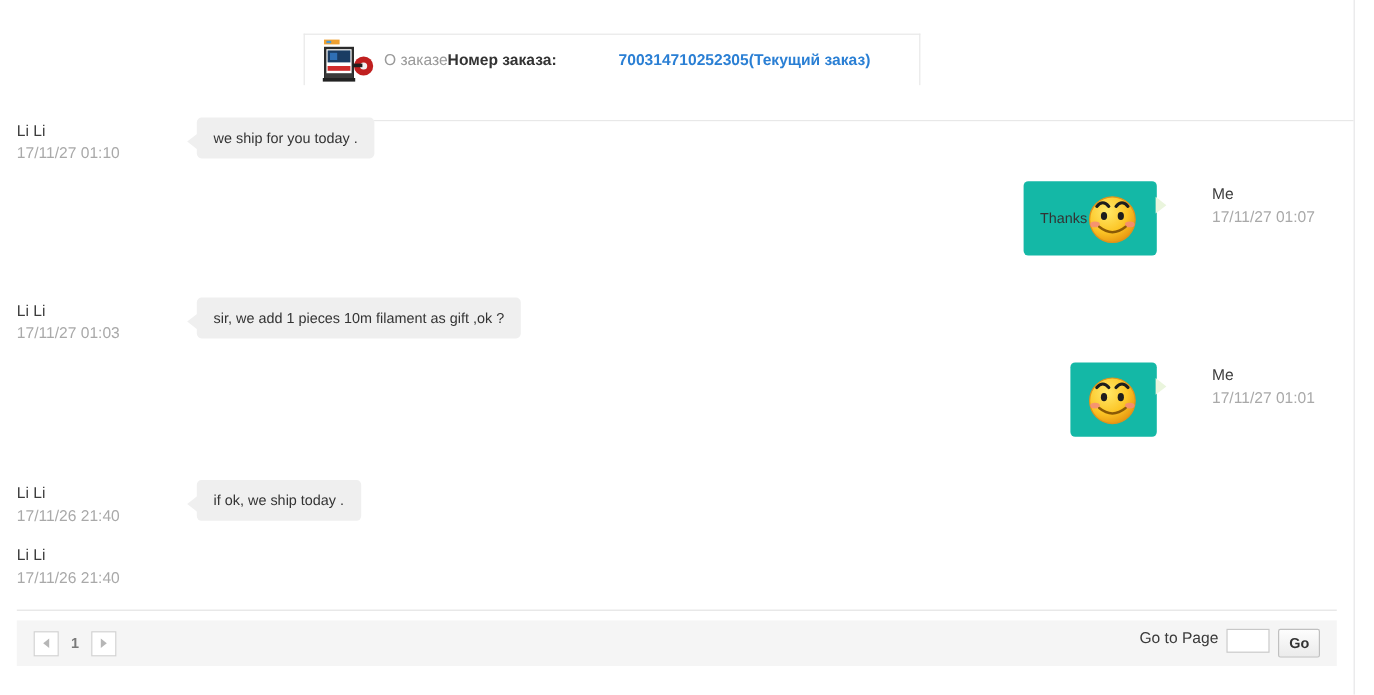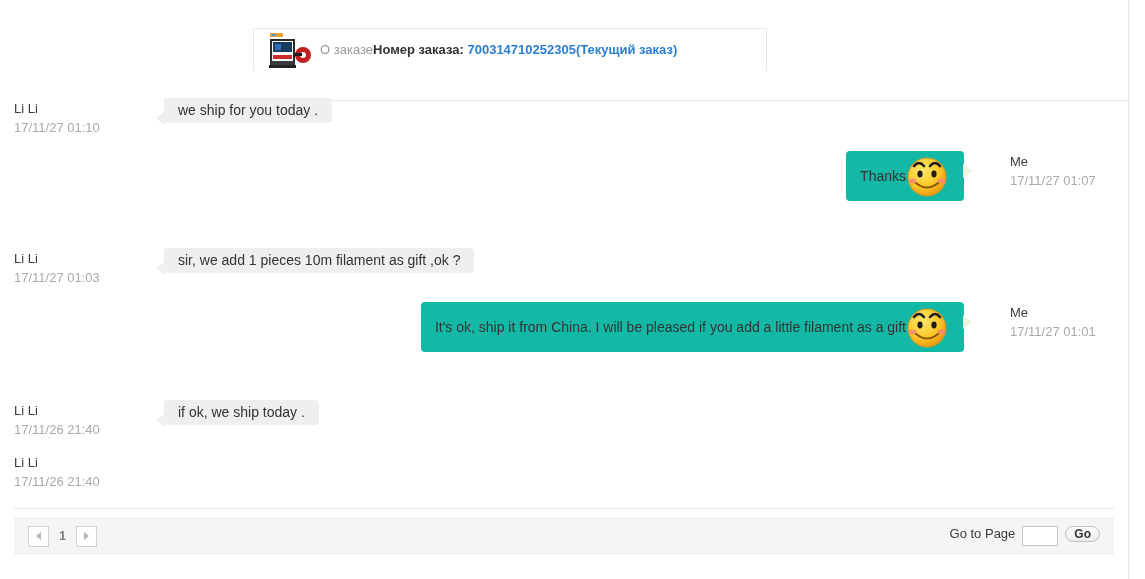--- a/index.html
+++ b/index.html
@@ -73,20 +73,21 @@
   }
   .order-line {
     font-size: 13px;
     color: #333;
     font-weight: bold;
     white-space: nowrap;
   }
   .order-number {
     color: #2a7fd4;
     font-weight: bold;
+    margin-left: 48px;
   }
   .header-rule {
     position: absolute;
     left: 165px;
     top: 72px;
     width: 963px;
     height: 1px;
     background: #e8e8e8;
   }
 
@@ -124,22 +125,22 @@
   }
   .meta-time {
     font-size: 13px;
     color: #a9a9a9;
     white-space: nowrap;
   }
 
   .bubble {
     position: relative;
     border-radius: 4px;
-    padding: 2px 14px;
-    font-size: 14px;
+    padding: 8px 14px;
+    font-size: 12px;
     color: #333;
     line-height: 1.5;
     max-width: 760px;
     box-sizing: border-box;
   }
   .bubble.them {
     background: #efefef;
     margin-left: 18px;
   }
   .bubble.me {
@@ -247,25 +248,25 @@
     width: 36px;
     height: 20px;
     border: 1px solid #c8c8c8;
     background: #fff;
     box-sizing: border-box;
     font-size: 12px;
     padding: 0 3px;
     font-family: inherit;
   }
   .go-btn {
-    height: 16px;
+    height: 24px;
     min-width: 34px;
     padding: 0 8px;
     border: 1px solid #c0c0c0;
-    border-radius: 10px;
+    border-radius: 2px;
     background: linear-gradient(#fdfdfd, #ebebeb);
     font-size: 12px;
     font-weight: bold;
     color: #333;
     cursor: pointer;
     font-family: inherit;
   }
 </style>
 </head>
 <body>
@@ -353,21 +354,20 @@
           </div>
         </div>
       </div>
       <div class="msg right" style="top: 218px;">
         <div class="meta">
           <div class="meta-name">Me</div>
           <div class="meta-time">17/11/27 01:01</div>
         </div>
         <div class="bubble me">
           <div class="bubble-row">
-            <span>It's ok, ship it from China. I will be pleased if you add a little filament as a gift</span>
             <svg class="emoji" viewBox="0 0 46 46">
               <defs>
                 <radialGradient id="g1" cx="38%" cy="32%" r="72%">
                   <stop offset="0%" stop-color="#ffe96a"></stop>
                   <stop offset="62%" stop-color="#fcc627"></stop>
                   <stop offset="100%" stop-color="#e8960f"></stop>
                 </radialGradient>
               </defs>
               <circle cx="23" cy="24" r="19" fill="url(#g1)" stroke="#e0931a" stroke-width="1"></circle>
               <path d="M10 13 Q15 7 20 13" fill="none" stroke="#1d1d1d" stroke-width="2.6" stroke-linecap="round"></path>

